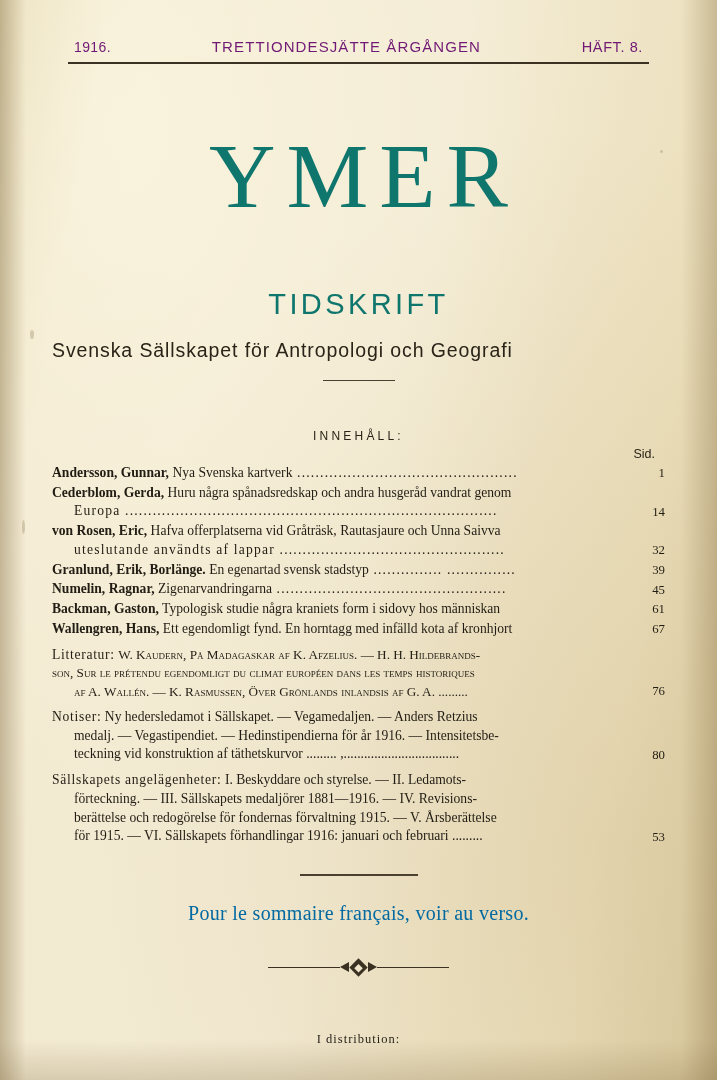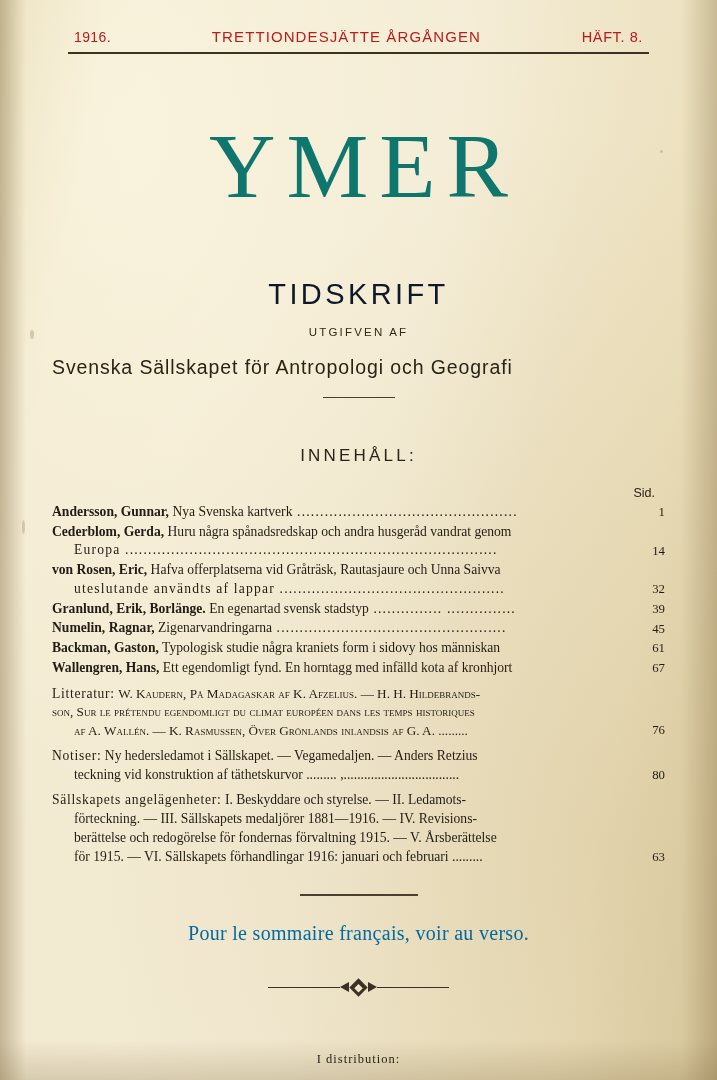--- a/index.html
+++ b/index.html
@@ -53,25 +53,25 @@
     position: relative;
     z-index: 3;
     padding: 0 52px;
   }
 
   
   .header {
     display: flex;
     align-items: baseline;
     justify-content: space-between;
-    margin-top: 28px;
+    margin-top: 38px;
     padding: 0 22px 0 22px;
     font-size: 14.5px;
     letter-spacing: 0.4px;
-    color: #b91c1c;
+    color: #701a75;
   }
   .header .year { font-size: 14px; }
   .header .title-mid {
     font-size: 15px;
     letter-spacing: 1.1px;
   }
   .header .heft { font-size: 14.5px; letter-spacing: 0.6px; }
   .rule {
     height: 1.6px;
     background: #3b3223;
@@ -89,21 +89,21 @@
     color: #0f766e;
     text-indent: 11px;
     font-weight: 400;
   }
 
   .tidskrift {
     text-align: center;
     margin-top: 66px;
     font-size: 29px;
     letter-spacing: 3.4px;
-    color: #0f172a;
+    color: #0f766e;
   }
   .utgifven {
     text-align: center;
     margin-top: 15px;
     font-size: 11.5px;
     letter-spacing: 2.2px;
     color: #32291c;
   }
   .society {
     text-align: left;
@@ -116,28 +116,28 @@
     width: 72px;
     height: 1.4px;
     background: #4a4030;
     margin: 18px auto 0 auto;
   }
 
   
   .innehall {
     text-align: center;
     margin-top: 48px;
-    font-size: 17px;
+    font-size: 12px;
     letter-spacing: 3.2px;
     color: #2a2418;
   }
   .sid {
     text-align: right;
     font-size: 12.5px;
-    margin-top: 20px;
+    margin-top: 4px;
     padding-right: 10px;
     color: #2a2418;
   }
 
   .toc {
     margin-top: 3px;
     font-family: "Liberation Serif", serif;
     font-size: 13.6px;
     line-height: 1.38;
     color: #221d14;
@@ -241,21 +241,20 @@
   <div class="header">
     <span class="year">1916.</span>
     <span class="title-mid">TRETTIONDESJÄTTE ÅRGÅNGEN</span>
     <span class="heft">HÄFT. 8.</span>
   </div>
   <div class="rule"></div>
 
   <div class="masthead">YMER</div>
 
   <div class="tidskrift">TIDSKRIFT</div>
-  <div class="utgifven">UTGIFVEN AF</div>
   <div class="society">Svenska Sällskapet för Antropologi och Geografi</div>
   <div class="short-rule"></div>
 
   <div class="innehall">INNEHÅLL:</div>
   <div class="sid">Sid.</div>
 
   <div class="toc">
 
     <div class="toc-entry">
       <span class="auth">Andersson, Gunnar,</span>
@@ -305,31 +304,32 @@
       <span class="lead-label">Litteratur:</span>
       <span class="sc">W. Kaudern, På Madagaskar af K. Afzelius. — H. H. Hildebrands-</span>
       <div class="sc">son, Sur le prétendu egendomligt du climat européen dans les temps historiques</div>
       <div class="indent sc">af A. Wallén. — K. Rasmussen, Över Grönlands inlandsis af G. A. .........</div>
       <span class="page-num">76</span>
     </div>
 
     <div class="toc-entry block">
       <span class="lead-label">Notiser:</span>
       <span>Ny hedersledamot i Sällskapet. — Vegamedaljen. — Anders Retzius</span>
+      <div class="indent">medalj. — Vegastipendiet. — Hedinstipendierna för år 1916. — Intensitetsbe-</div>
       <div class="indent">teckning vid konstruktion af täthetskurvor ......... ,..................................</div>
       <span class="page-num">80</span>
     </div>
 
     <div class="toc-entry block">
       <span class="lead-label">Sällskapets angelägenheter:</span>
       <span>I. Beskyddare och styrelse. — II. Ledamots-</span>
       <div class="indent">förteckning. — III. Sällskapets medaljörer 1881—1916. — IV. Revisions-</div>
       <div class="indent">berättelse och redogörelse för fondernas förvaltning 1915. — V. Årsberättelse</div>
       <div class="indent">för 1915. — VI. Sällskapets förhandlingar 1916: januari och februari .........</div>
-      <span class="page-num">63</span>
+      <span class="page-num">53</span>
     </div>
 
   </div>
 
   <div class="mid-rule"></div>
 
   <div class="sommaire">Pour le sommaire français, voir au verso.</div>
 
   <div class="ornament">
     <div class="orn-line"></div>

